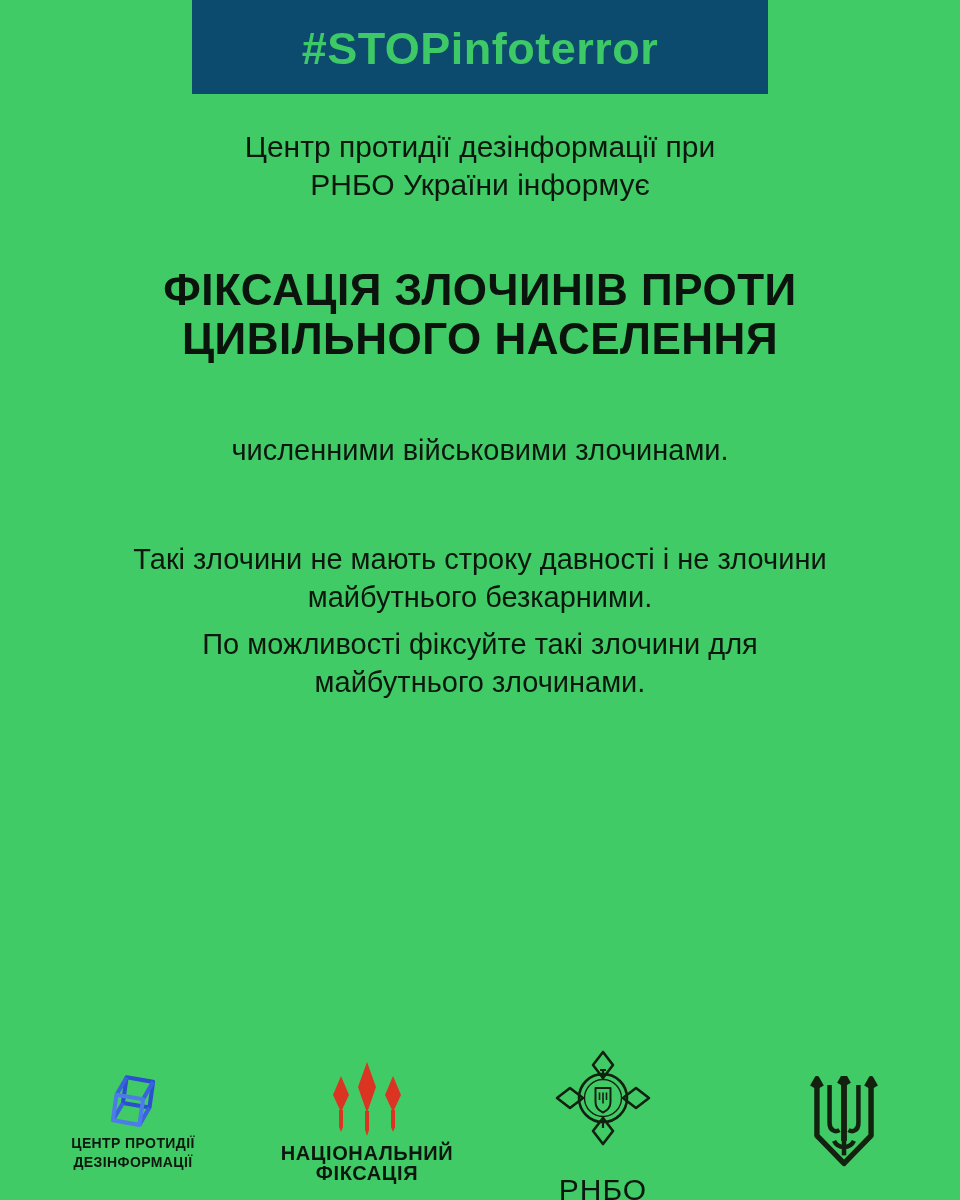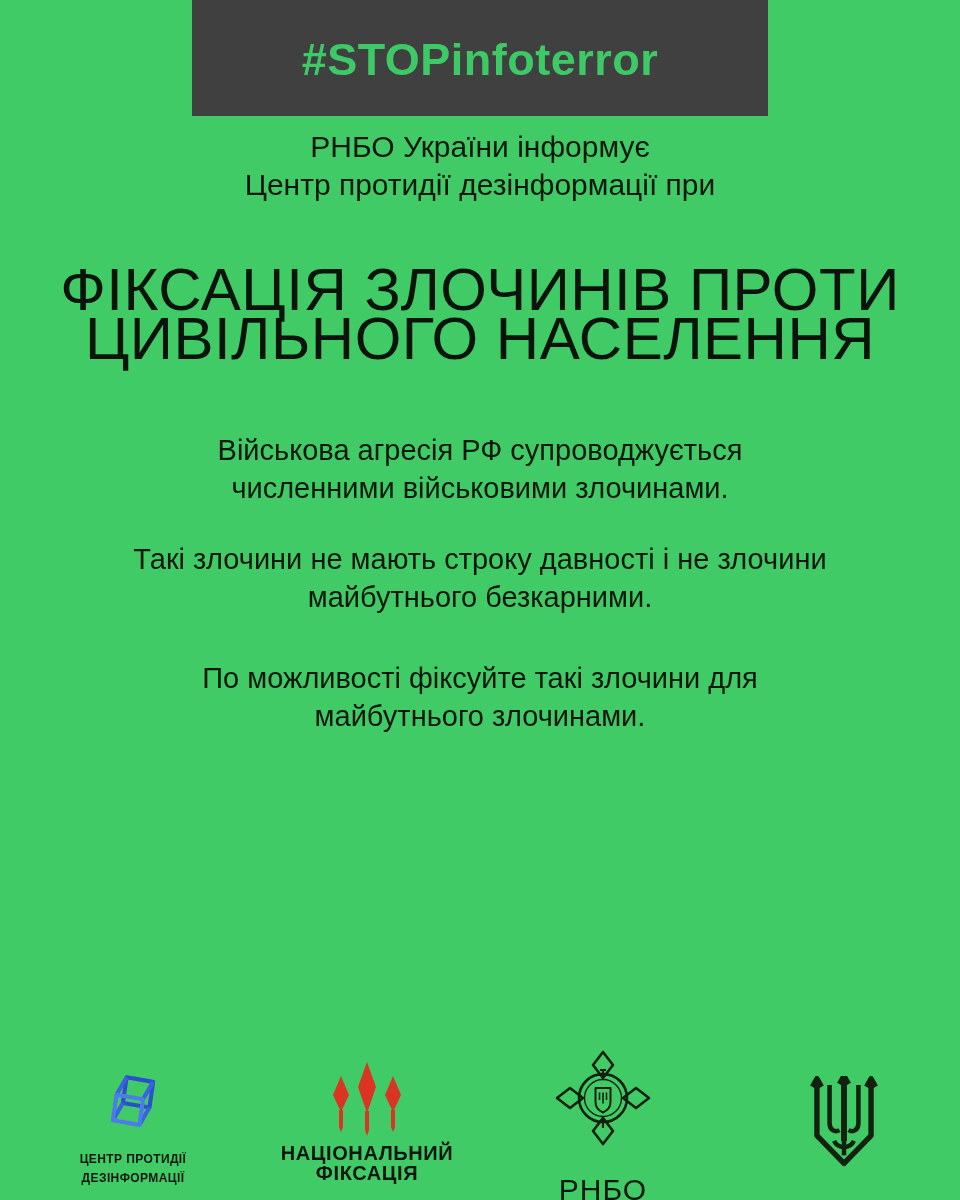--- a/index.html
+++ b/index.html
@@ -12,22 +12,22 @@
     background: #41cb66;
     overflow: hidden;
     color: #0c180e;
   }
   
   .banner {
     position: absolute;
     top: 0;
     left: 192px;
     width: 576px;
-    height: 116px;
-    background: #404040;
+    height: 94px;
+    background: #0c4a6e;
     display: flex;
     align-items: center;
     justify-content: center;
   }
   .banner-text {
     color: #3ec967;
     font-size: 45px;
     font-weight: bold;
     letter-spacing: 0.5px;
     padding-top: 4px;
@@ -44,61 +44,61 @@
     font-weight: 400;
     color: #0c180e;
   }
   
   .heading {
     position: absolute;
     top: 265px;
     left: 0;
     width: 100%;
     text-align: center;
-    font-size: 60px;
+    font-size: 44px;
     line-height: 49px;
-    font-weight: 400;
+    font-weight: 700;
     letter-spacing: 0.5px;
     color: #0a140c;
   }
   
   .para {
     position: absolute;
     left: 0;
     width: 100%;
     text-align: center;
     font-size: 29px;
     line-height: 38px;
     font-weight: 400;
     color: #0c180e;
   }
   .para-1 { top: 431px; }
   .para-2 { top: 540px; }
-  .para-3 { top: 659px; }
+  .para-3 { top: 625px; }
 
   
   .footer-item {
     position: absolute;
     display: flex;
     flex-direction: column;
     align-items: center;
     text-align: center;
   }
   .footer-item .logo-caption {
     font-weight: bold;
     color: #0c180e;
   }
   .item-ccd        { left: 38px;  top: 1070px; width: 190px; }
   .item-resistance { left: 283px; top: 1062px; width: 168px; }
   .item-rnbo       { left: 522px; top: 1050px; width: 162px; gap: 20px; }
   .item-trident    { left: 798px; top: 1076px; width: 92px;  }
 
   .item-ccd .logo-caption {
-    margin-top: 16px;
-    font-size: 12px;
+    margin-top: 0;
+    font-size: 14px;
     line-height: 19px;
     letter-spacing: 0.4px;
   }
   .item-resistance .logo-caption {
     margin-top: 7px;
     font-size: 20px;
     line-height: 20px;
     letter-spacing: 0.6px;
   }
   .item-rnbo .logo-caption {
@@ -113,31 +113,30 @@
 </head>
 <body>
 
 <div class="page">
 
   <div class="banner">
     <span class="banner-text">#STOPinfoterror</span>
   </div>
 
   <div class="subtitle">
+    <div>Центр протидії дезінформації при</div>
     <div>РНБО України інформує</div>
-    <div>Центр протидії дезінформації при</div>
   </div>
 
   <div class="heading">
     <div>ФІКСАЦІЯ ЗЛОЧИНІВ ПРОТИ</div>
     <div>ЦИВІЛЬНОГО НАСЕЛЕННЯ</div>
   </div>
 
   <div class="para para-1">
-    <div>Військова агресія РФ супроводжується</div>
     <div>численними військовими злочинами.</div>
   </div>
   <div class="para para-2">
     <div>Такі злочини не мають строку давності і не злочини</div>
     <div>майбутнього безкарними.</div>
   </div>
   <div class="para para-3">
     <div>По можливості фіксуйте такі злочини для</div>
     <div>майбутнього злочинами.</div>
   </div>

